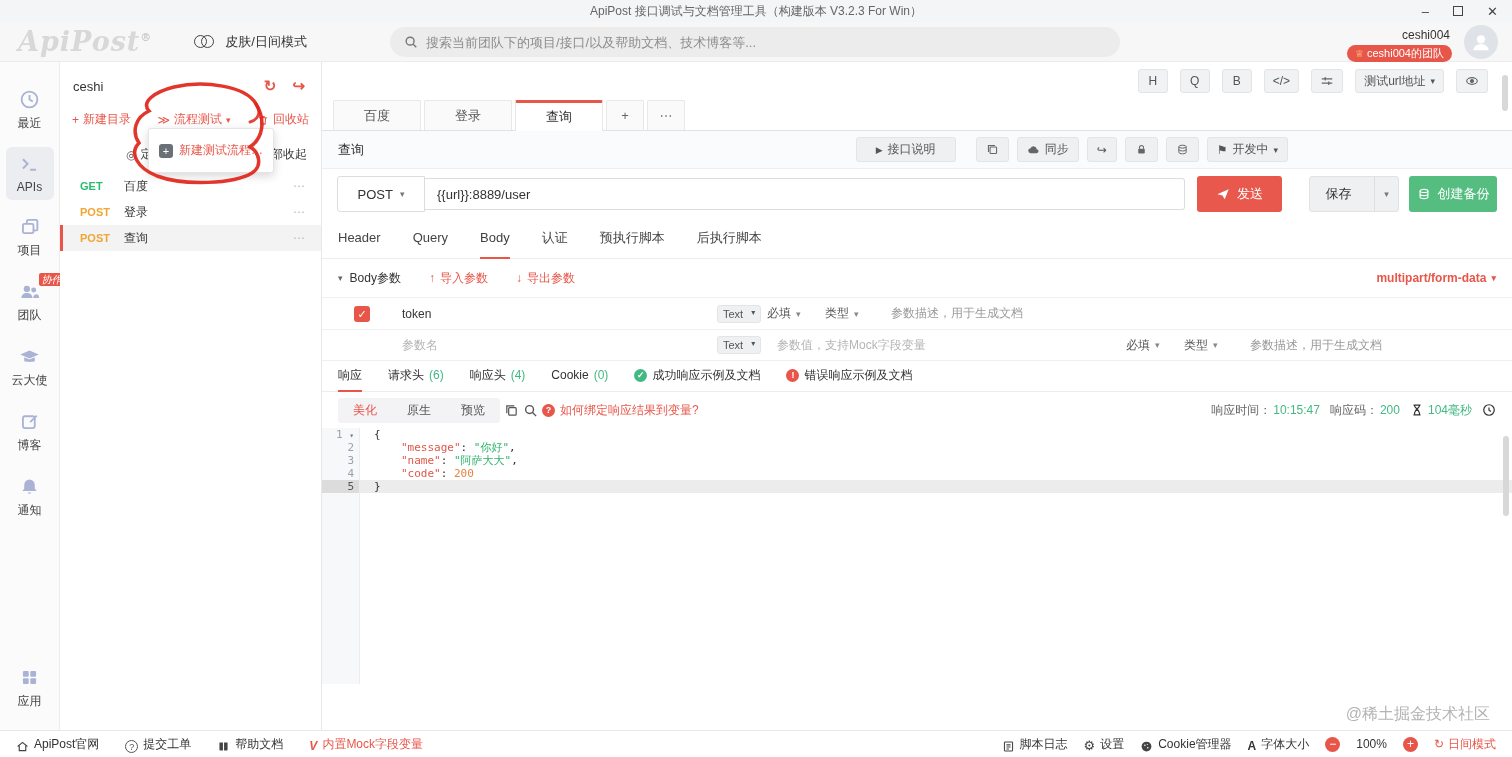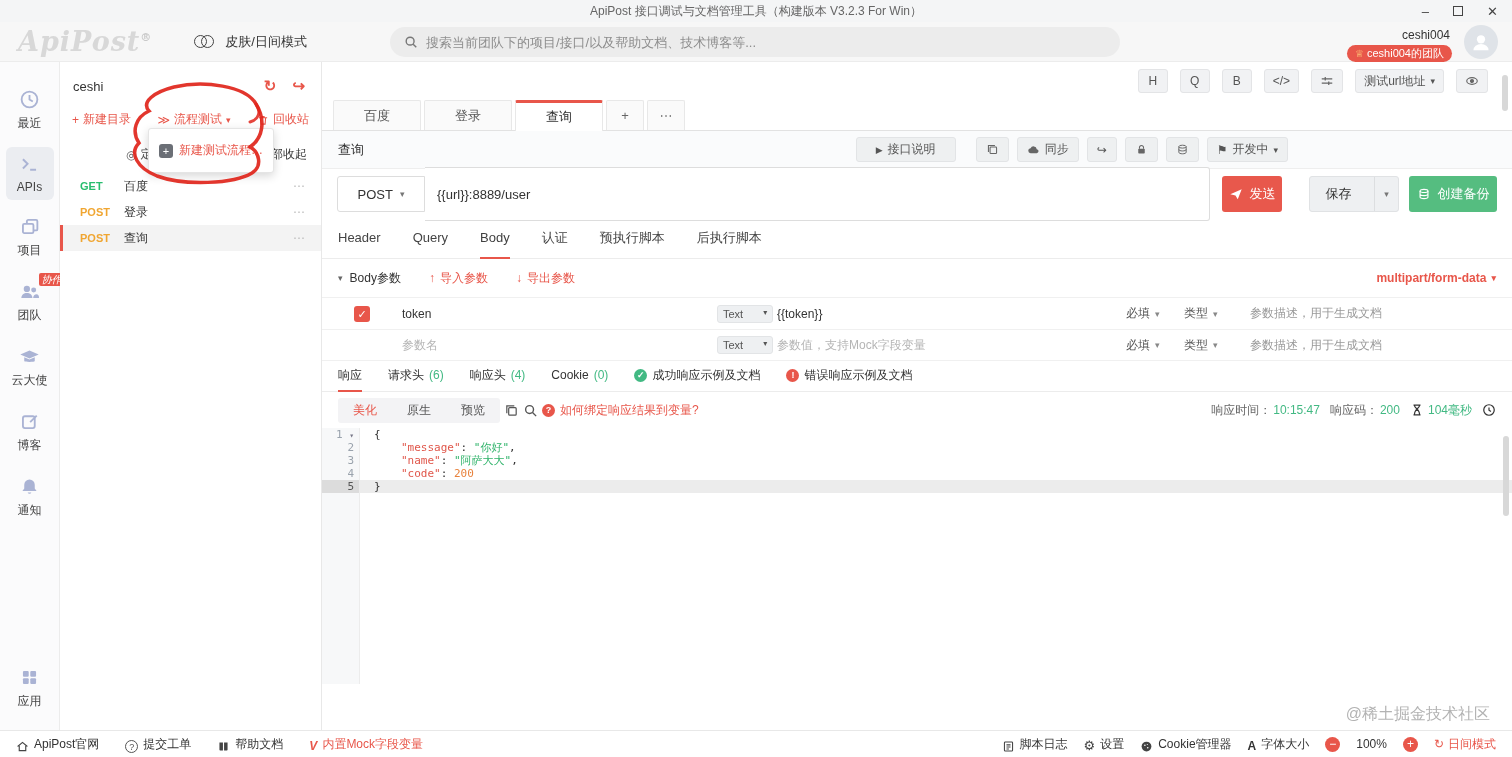--- a/index.html
+++ b/index.html
@@ -76,23 +76,23 @@
 
   .ep-row{height:38px;background:#fafbfc;border-bottom:1px solid #eee;display:flex;align-items:center;padding:0 224px 0 16px}
   .ep-title{font-size:13px;color:#333;flex:1}
   .ep-actions{display:flex;gap:8px;align-items:center}
   .ep-btn{height:25px;background:#eef0f1;border:1px solid #e2e4e6;border-radius:3px;color:#555;font-size:12px;display:flex;align-items:center;justify-content:center;padding:0 9px;gap:5px;cursor:pointer}
   .ep-btn svg{width:13px;height:13px;color:#666}
   .ep-btn .tri{font-size:9px;color:#555}
 
   .url-row{height:50px;display:flex;align-items:center;padding:0 15px}
   .method-sel{width:88px;height:36px;border:1px solid #ddd;border-radius:3px 0 0 3px;display:flex;align-items:center;justify-content:center;gap:7px;font-size:13px;color:#333;background:#fff;cursor:pointer}
-  .url-input{flex:1;height:54px;border:1px solid #ddd;border-left:none;border-radius:0 3px 3px 0;padding:0 12px;font-size:13px;color:#333;outline:none}
+  .url-input{flex:1;height:32px;border:1px solid #ddd;border-left:none;border-radius:0 3px 3px 0;padding:0 12px;font-size:13px;color:#333;outline:none}
   .btn{height:36px;border-radius:3px;display:flex;align-items:center;justify-content:center;gap:7px;font-size:13px;cursor:pointer}
-  .btn-send{width:60px;margin-left:12px;background:#e8584c;color:#fff}
+  .btn-send{width:85px;margin-left:12px;background:#e8584c;color:#fff}
   .btn-save{width:90px;margin-left:27px;background:#eef0f2;border:1px solid #e0e2e4;color:#333;padding:0}
   .btn-save .txt{flex:1;text-align:center}
   .btn-save .cart{width:24px;height:100%;border-left:1px solid #dcdee0;display:flex;align-items:center;justify-content:center;color:#777;font-size:9px}
   .btn-backup{width:88px;margin-left:10px;background:#55bd80;color:#fff}
   .btn svg{width:14px;height:14px}
 
   .req-tabs{height:40px;display:flex;align-items:center;gap:32px;padding-left:16px;border-bottom:1px solid #ececec;font-size:13px;color:#444}
   .req-tab{height:40px;display:flex;align-items:center;border-bottom:2px solid transparent;cursor:pointer}
   .req-tab.active{border-bottom-color:#e8564a;color:#404040}
 
@@ -103,21 +103,21 @@
   .ctype{display:flex;align-items:center;gap:5px;color:#e8564a;font-weight:bold;cursor:pointer}
 
   .prow{height:32px;display:flex;align-items:center;border-top:1px solid #f0f0f0;font-size:12px}
   .prow:last-child{border-bottom:1px solid #f0f0f0}
   .c-cb{width:80px;display:flex;justify-content:center}
   .checkbox{width:16px;height:16px;border-radius:3px;background:#e8564a;color:#fff;font-size:11px;text-align:center;line-height:16px;cursor:pointer}
   .c-key{width:315px}
   .cell-input{width:100%;border:none;outline:none;font-size:12px;color:#333;background:transparent}
   .cell-input::placeholder{color:#b5b5b5}
   .c-type{width:50px}
-  .type-pill{background:#eef0f2;border:1px solid #e2e4e6;border-radius:3px;font-size:11px;color:#555;padding:2px 5px;display:inline-flex;gap:20px;align-items:flex-start;cursor:pointer}
+  .type-pill{background:#eef0f2;border:1px solid #e2e4e6;border-radius:3px;font-size:11px;color:#555;padding:2px 5px;display:inline-flex;gap:8px;align-items:flex-start;cursor:pointer}
   .type-pill .tri{font-size:8px}
   .c-val{flex:1;padding-left:10px}
   .c-req{width:58px}.c-typ2{width:66px}
   .sel-sm{display:flex;gap:5px;font-size:12px;color:#555;align-items:center;cursor:pointer}
   .sel-sm .tri{font-size:9px;color:#888}
   .c-desc{width:262px;color:#999}
 
   .resp-tabs{height:31px;display:flex;align-items:center;gap:26px;padding-left:16px;border-bottom:1px solid #ececec;font-size:12px;color:#333}
   .resp-tab{height:31px;display:flex;align-items:center;gap:5px;border-bottom:2px solid transparent;cursor:pointer}
   .resp-tab.active{border-bottom-color:#e8564a;color:#333}
@@ -527,21 +527,20 @@
     <div>
       <div class="prow">
         <span class="c-cb">
             <span class="checkbox">✓</span>
           </span>
         <span class="c-key"><input class="cell-input" value="token" style=""></span>
         <span class="c-type"><span class="type-pill">
               <span>Text</span>
               <span class="tri">▾</span>
             </span></span>
-        <span class="c-val"><input class="cell-input" value="{{token}}" style=""></span>
         <span class="c-req">
             <span class="sel-sm">
               <span>必填</span>
               <span class="tri">▾</span>
             </span>
           </span>
         <span class="c-typ2">
             <span class="sel-sm">
               <span>类型</span>
               <span class="tri">▾</span>

